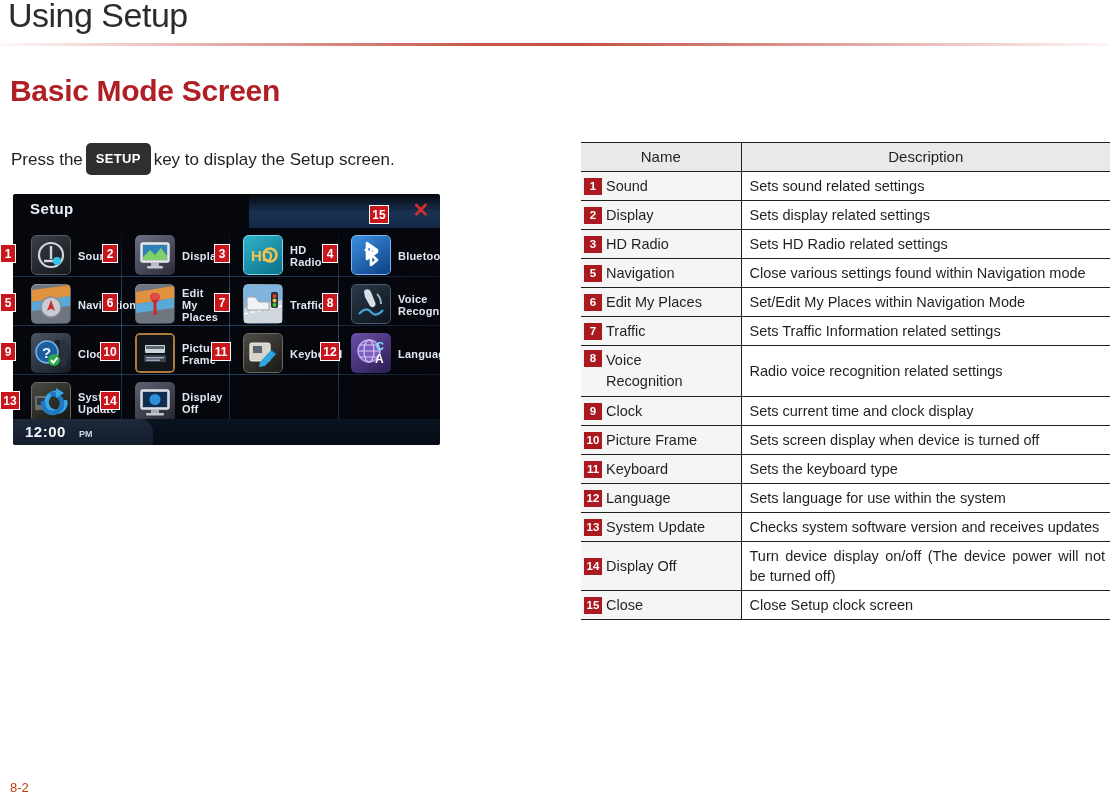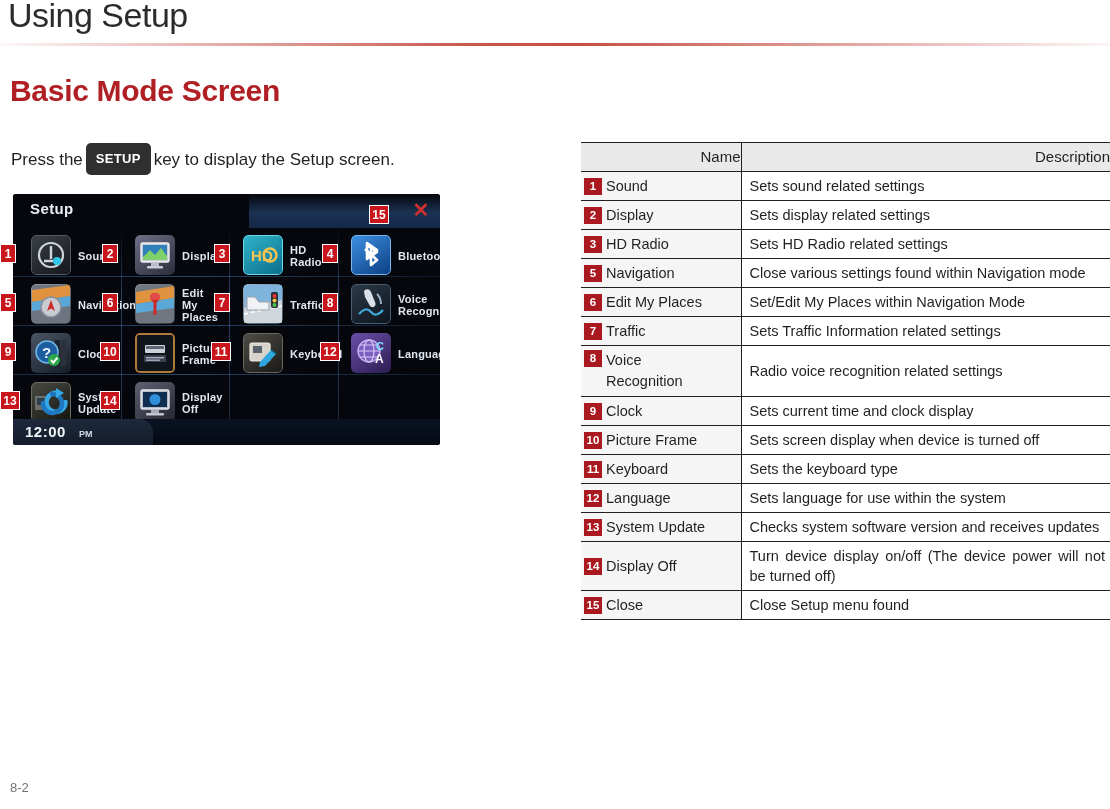--- a/index.html
+++ b/index.html
@@ -181,21 +181,21 @@
     font-size: 14.5px;
     color: #231f20;
   }
   #spec-table col.c-name { width: 160px; }
   #spec-table col.c-desc { width: 369px; }
   #spec-table thead th {
     background: #e9e9e9;
     font-weight: normal;
     font-size: 15px;
     padding: 5px 0 6px 0;
-    text-align: right;
+    text-align: center;
     border-top: 1.6px solid #231f20;
     border-bottom: 1.2px solid #231f20;
   }
   #spec-table thead th.th-name { border-right: 1px solid #231f20; }
   #spec-table tbody td {
     border-bottom: 1px solid #231f20;
     vertical-align: middle;
     padding: 4px 0;
   }
   #spec-table tbody td.name-cell {
@@ -227,21 +227,21 @@
   }
   .name-text { display: inline-block; vertical-align: top; }
   .name-text.two-line { line-height: 21px; white-space: pre-line; }
   sup.reg { font-size: 9px; vertical-align: super; }
 
   
   #page-number {
     position: absolute;
     left: 10px; top: 780px;
     font-size: 13px;
-    color: #737373;
+    color: #c2410c;
   }
 </style>
 </head>
 <body>
 
 <div id="page-header">
   <div class="title">Using Setup</div>
 </div>
 <div id="header-rule"></div>
 
@@ -538,18 +538,18 @@
       <tr>
         <td class="name-cell"><span class="row-badge">13</span><span class="name-text">System Update</span></td>
         <td class="desc-cell">Checks system software version and receives updates</td>
       </tr>
       <tr>
         <td class="name-cell"><span class="row-badge">14</span><span class="name-text">Display Off</span></td>
         <td class="desc-cell">Turn device display on/off (The device power will not be turned off)</td>
       </tr>
       <tr>
         <td class="name-cell"><span class="row-badge">15</span><span class="name-text">Close</span></td>
-        <td class="desc-cell">Close Setup menu found</td>
+        <td class="desc-cell">Close Setup clock screen</td>
       </tr>
     </tbody>
 </table>
 
 <div id="page-number">8-2</div>
 
 </body></html>

